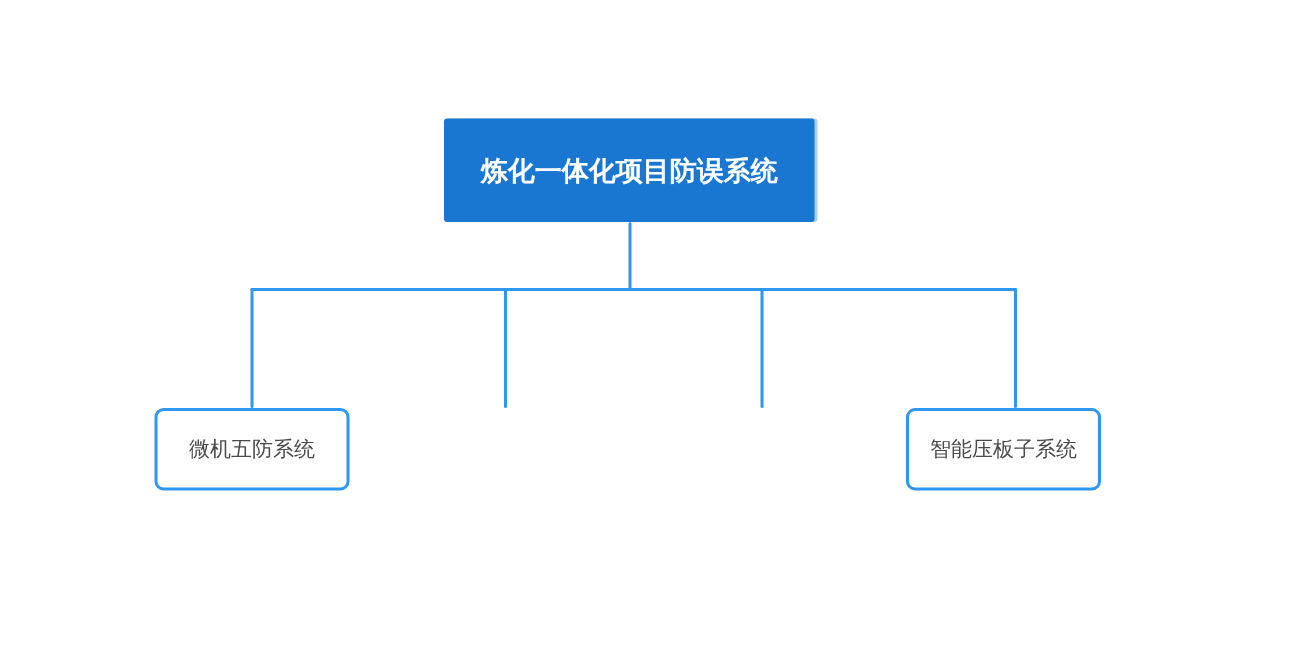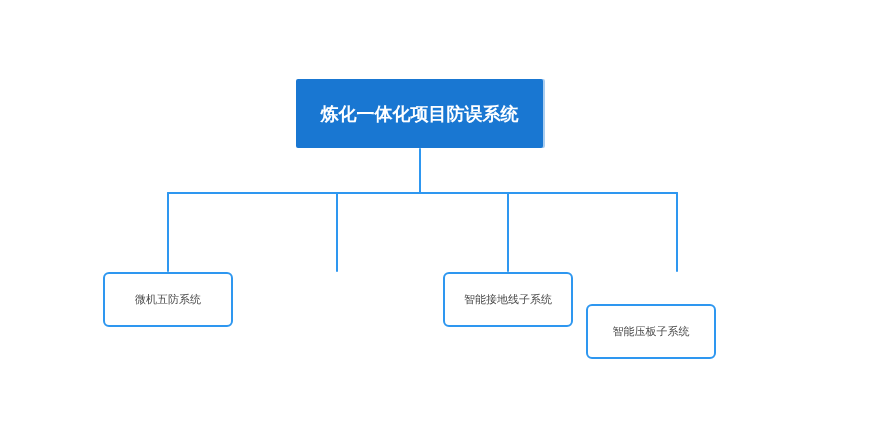--- a/index.html
+++ b/index.html
@@ -51,51 +51,48 @@
   .line.h { height: 2px; }
   .child-node {
     position: absolute;
     top: 272px;
     width: 130px;
     height: 55px;
     background: var(--child-fill);
     border: 2px solid var(--child-border);
     border-radius: 6px;
     color: var(--child-text);
-    font-size: 11px;
+    font-size: 14px;
     display: flex;
     align-items: center;
     justify-content: center;
     white-space: nowrap;
     cursor: default;
   }
   .child-1 { left: 103px; }
   .child-2 { left: 272px; }
   .child-3 { left: 443px; }
-  .child-4 { left: 586px; margin-top: 32px; }
+  .child-4 { left: 604px; }
 </style>
 </head>
 <body>
 
 <div class="canvas">
 
   <div class="root-node">
     <span>炼化一体化项目防误系统</span>
   </div>
 
   <div class="line v" style="left:419px; top:148px; height:45px;"></div>
   <div class="line h" style="left:167px; top:192px; width:511px;"></div>
   <div class="line v" style="left:167px; top:192px; height:80px;"></div>
   <div class="line v" style="left:336px; top:192px; height:80px;"></div>
   <div class="line v" style="left:507px; top:192px; height:80px;"></div>
   <div class="line v" style="left:676px; top:192px; height:80px;"></div>
 
   <div class="child-node child-1">
     <span>微机五防系统</span>
   </div>
-  <div class="child-node child-3">
-    <span>智能接地线子系统</span>
-  </div>
   <div class="child-node child-4">
     <span>智能压板子系统</span>
   </div>
 
 </div>
 
 </body></html>

